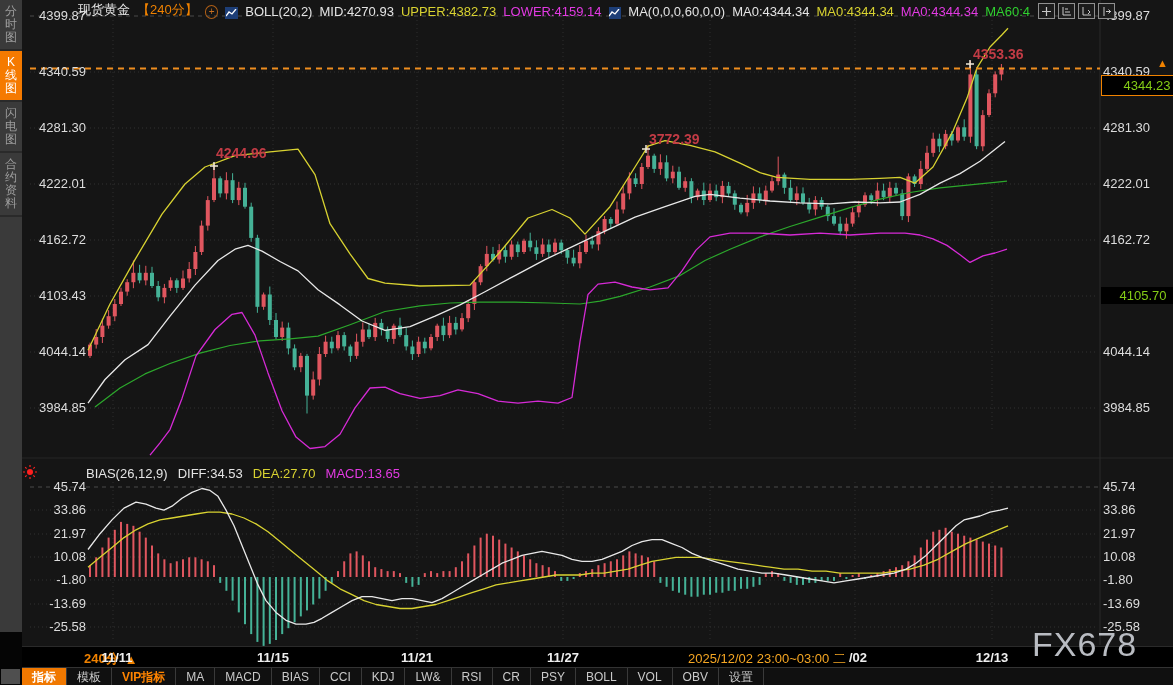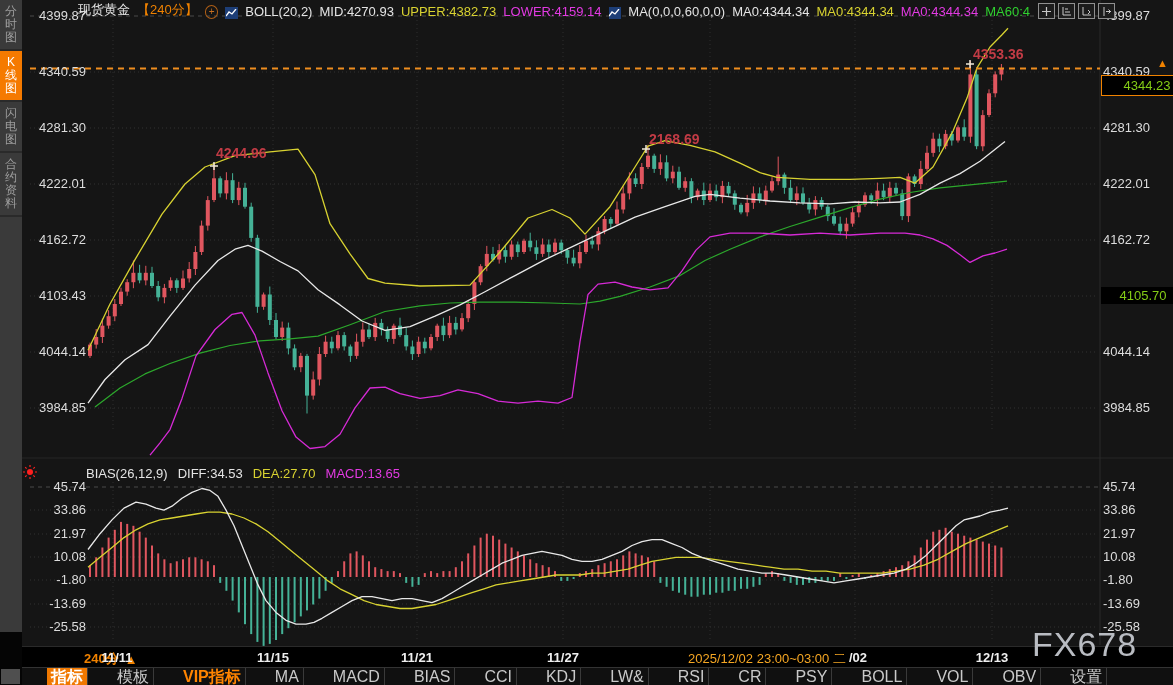--- a/index.html
+++ b/index.html
@@ -44,22 +44,22 @@
             border-top:1px solid #2a2a2a;z-index:4;}
   .datelbl{position:absolute;top:3px;font-size:13px;font-weight:bold;color:#efefef;white-space:nowrap;}
   #period-badge{position:absolute;left:84px;top:3px;font-size:13px;font-weight:bold;color:#f08200;
                 display:flex;gap:6px;align-items:center;}
   #tooltip{position:absolute;left:685px;top:2px;background:#000;color:#f5a623;font-size:13px;
            padding:1px 3px;white-space:nowrap;}
   #partial-date{position:absolute;left:849px;top:3px;font-size:13px;font-weight:bold;color:#efefef;}
   
   #toolbar{position:absolute;left:22px;top:667px;width:1151px;height:18px;background:#101010;
            border-top:1px solid #333;display:flex;z-index:4;}
-  .tb-item{padding:1px 4px;font-size:16px;color:#c9c9c9;border-right:1px solid #3a3a3a;
-           display:flex;align-items:center;cursor:pointer;white-space:nowrap;margin-left:25px;}
+  .tb-item{padding:1px 10px;font-size:12px;color:#c9c9c9;border-right:1px solid #3a3a3a;
+           display:flex;align-items:center;cursor:pointer;white-space:nowrap;}
   .tb-item.active{background:#f07800;color:#fff;font-weight:bold;}
   .tb-item.vip{color:#ff8400;font-weight:bold;}
   
   #watermark{position:absolute;left:1032px;top:625px;font-size:34px;color:#b9bcc2;
              letter-spacing:1px;z-index:6;}
 </style>
 </head>
 <body>
 
 <div id="app">
@@ -717,15 +717,15 @@
       <div class="tb-item">CR</div>
       <div class="tb-item">PSY</div>
       <div class="tb-item">BOLL</div>
       <div class="tb-item">VOL</div>
       <div class="tb-item">OBV</div>
       <div class="tb-item">设置</div>
     </div>
 
   <div id="watermark">FX678</div>
 <div class="anno" style="left: 216px; top: 145px;">4244.96</div>
-    <div class="anno" style="left: 649px; top: 131px;">2168.69</div>
+    <div class="anno" style="left: 649px; top: 131px;">3772.39</div>
     <div class="anno" style="left: 973px; top: 46px;">4353.36</div>
   </div>
 
 </body></html>

